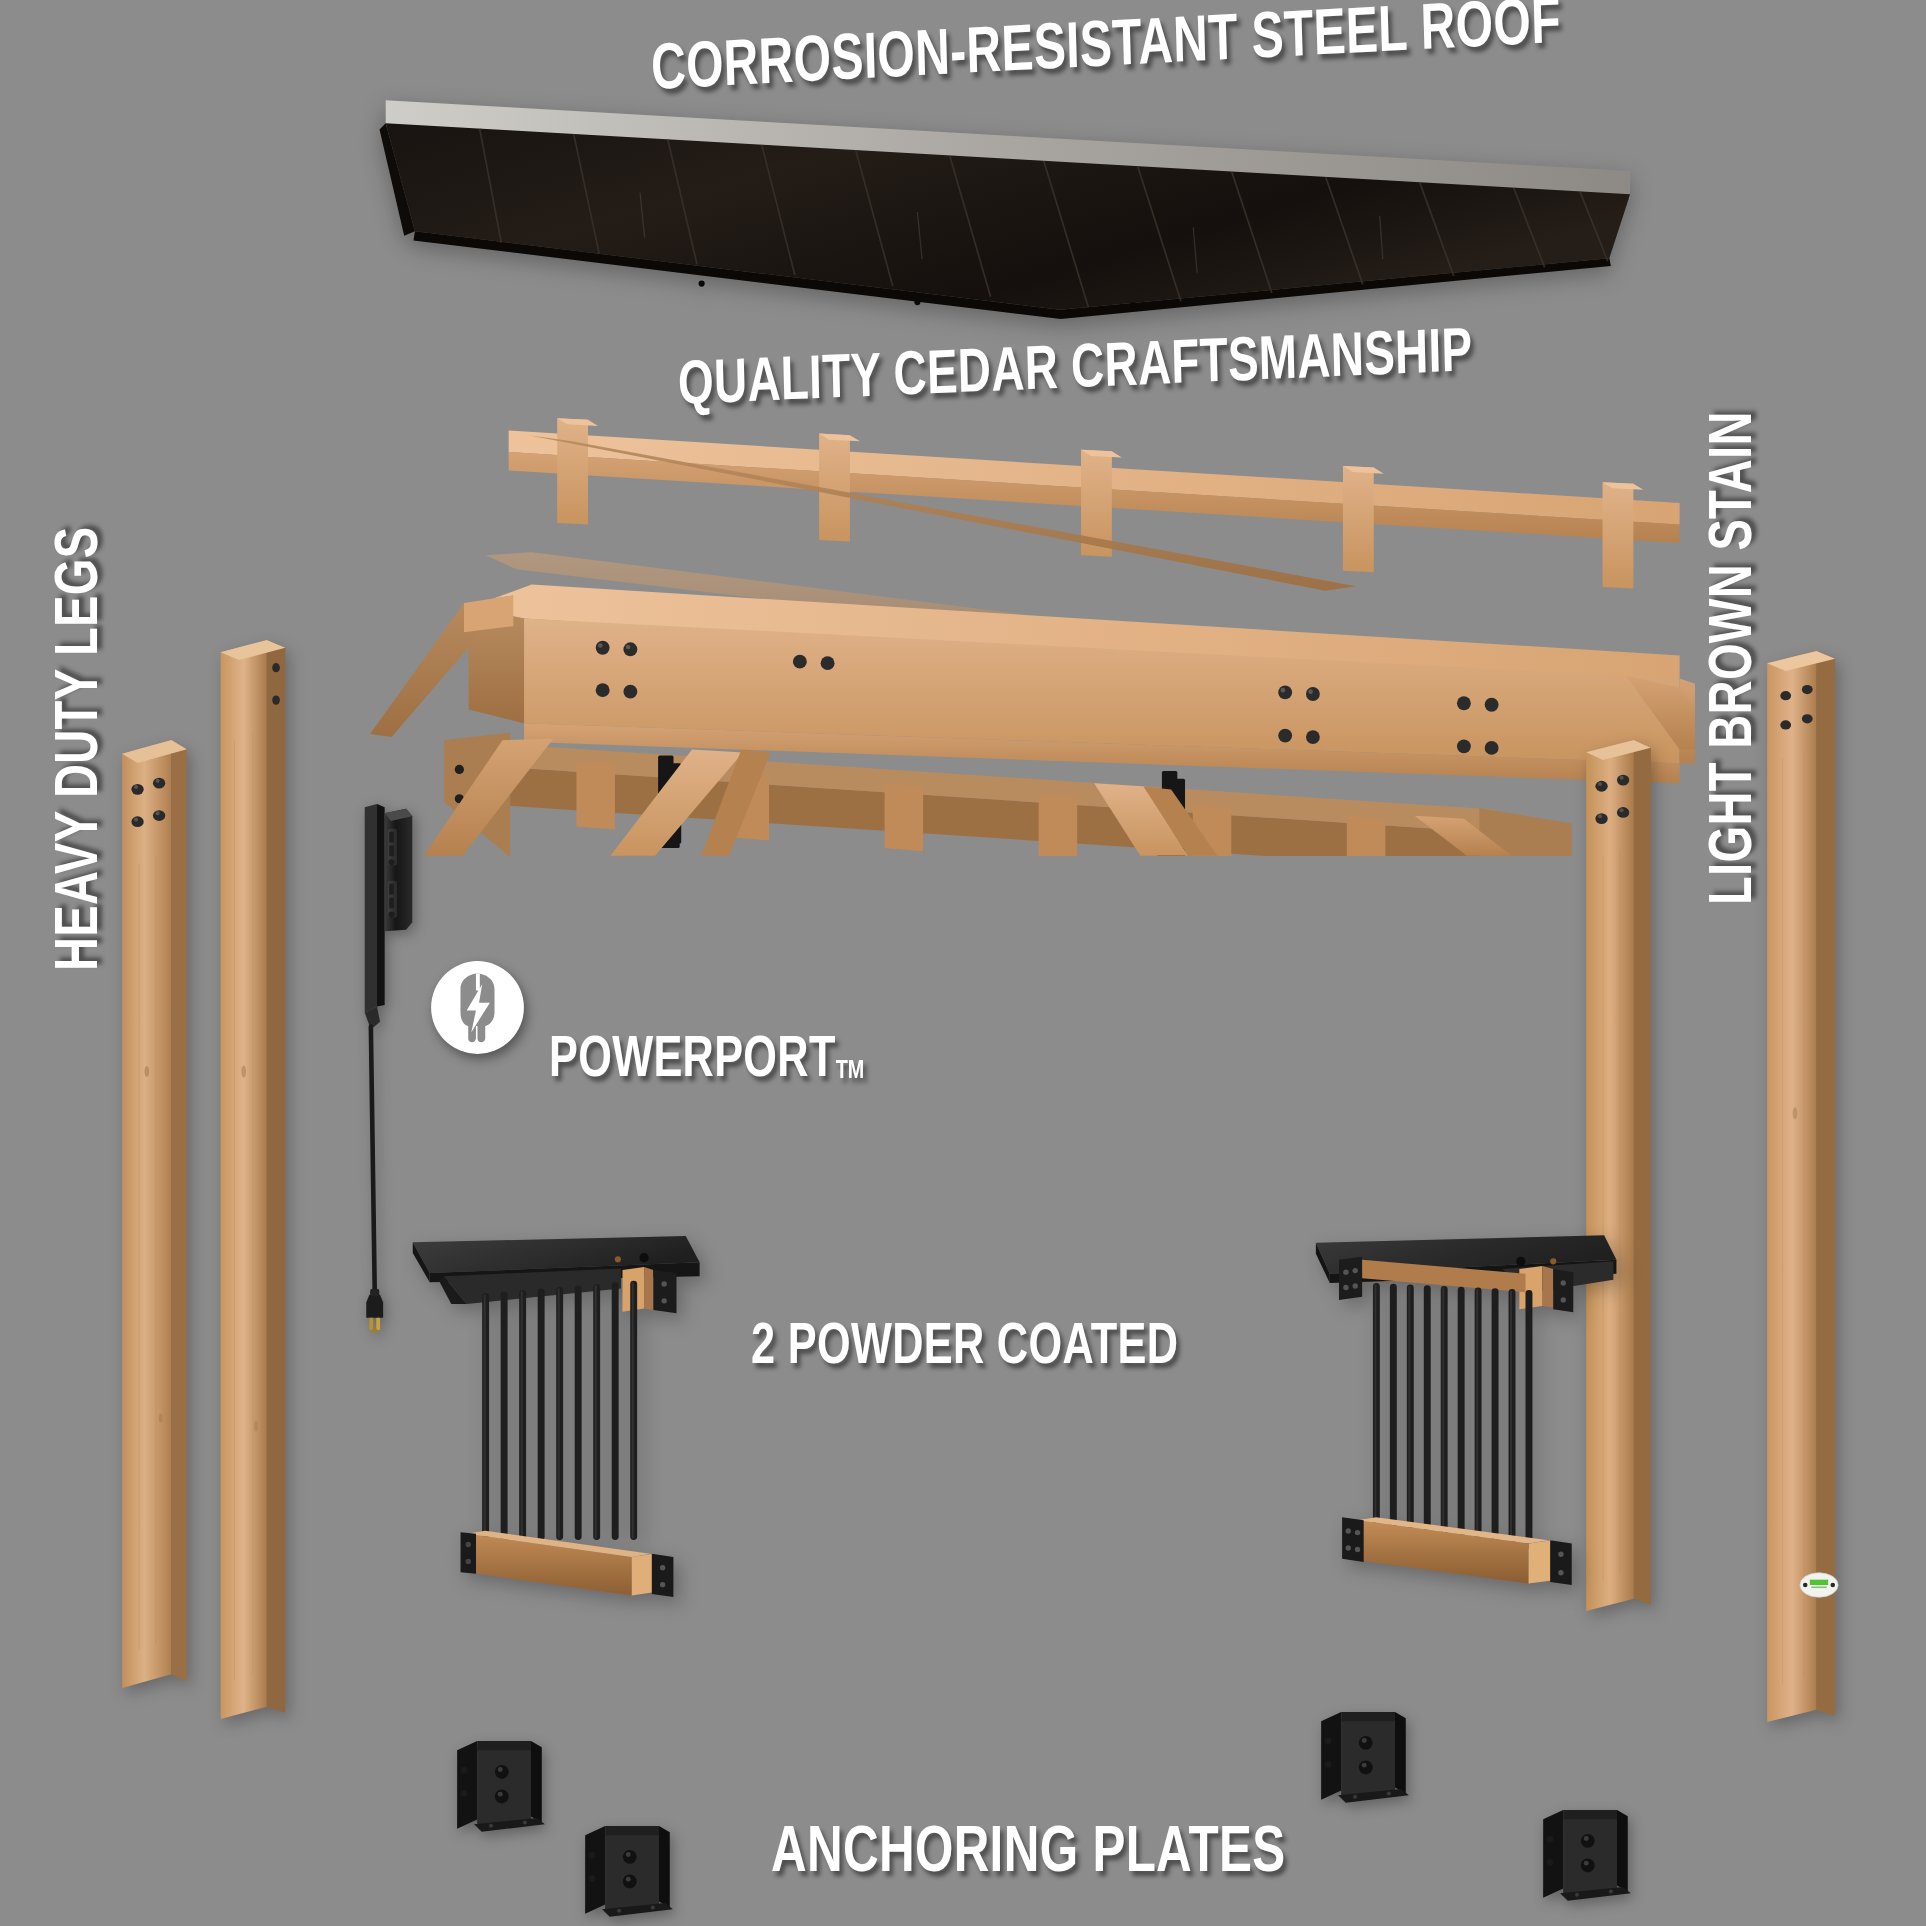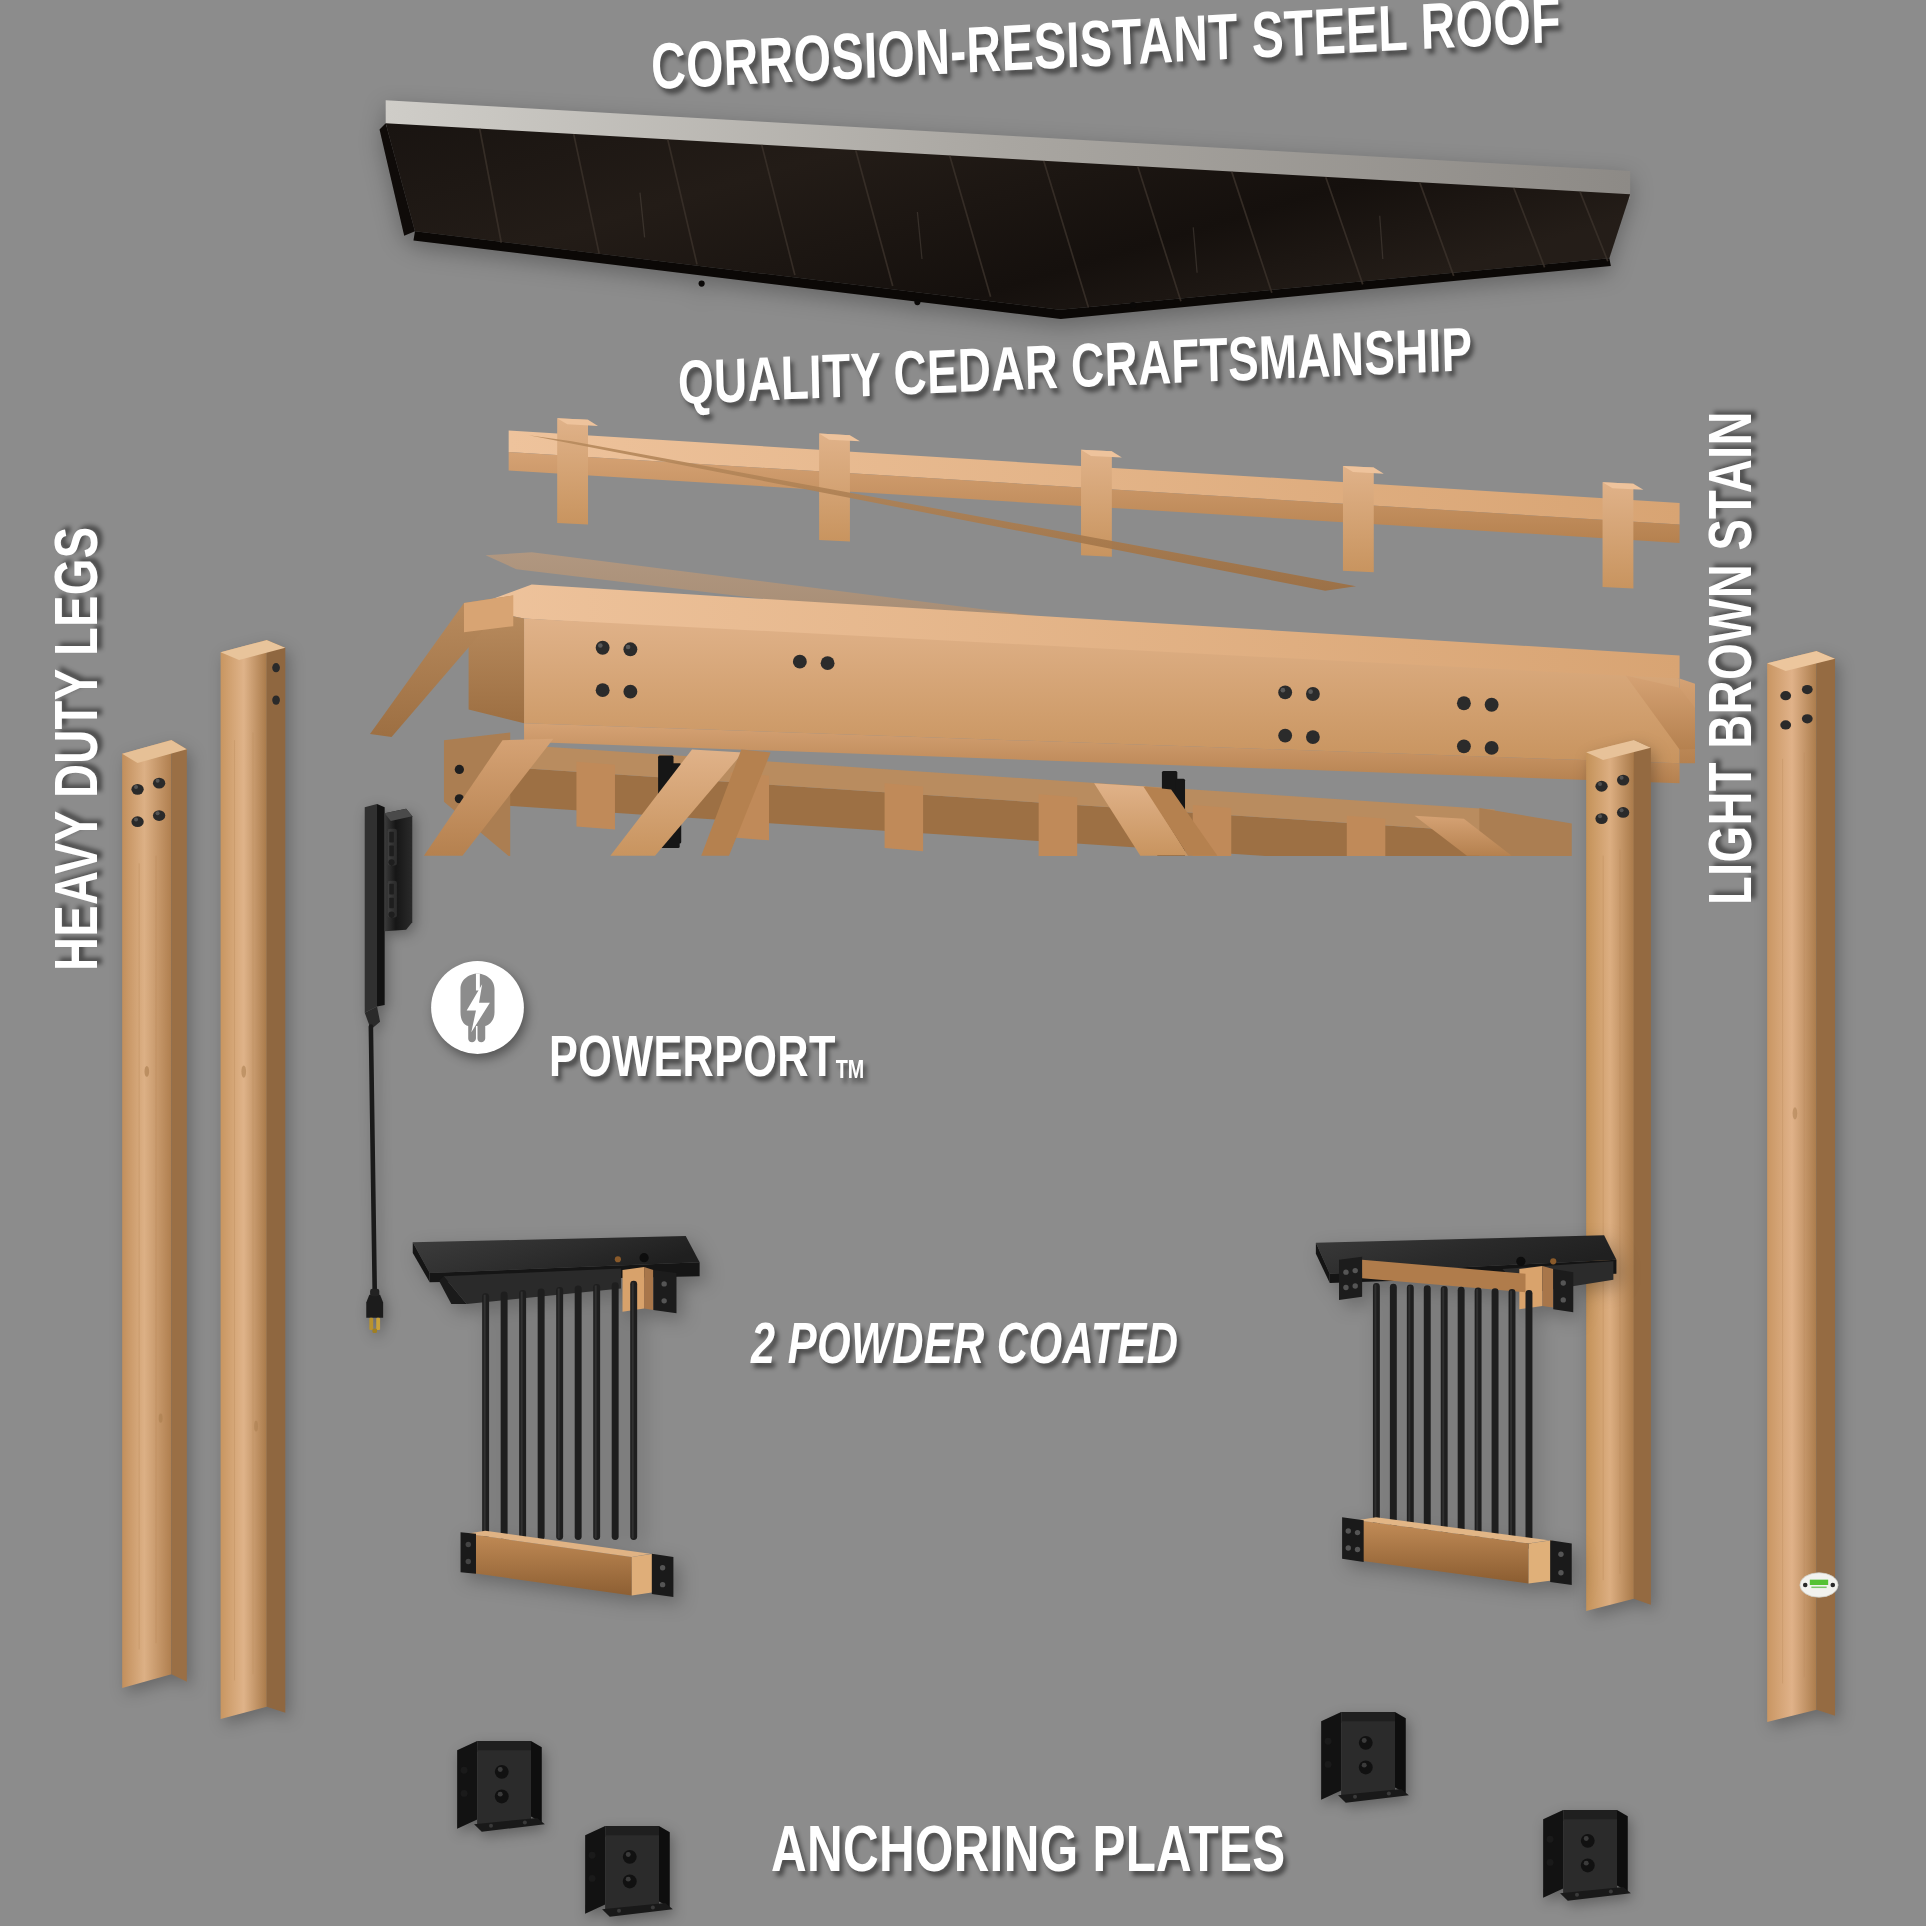--- a/index.html
+++ b/index.html
@@ -31,21 +31,21 @@
   #lbl-cedar{ left:678px; top:347px; font-size:62px; }
   #lbl-cedar .cond{ display:inline-block; transform:scaleX(0.74) rotate(-1.8deg); }
 
   #lbl-excl{ left:549px; top:888px; font-size:57px; }
   #lbl-excl .cond{ display:inline-block; transform:scaleX(0.76); }
 
   #lbl-pp{ left:549px; top:977px; font-size:57px;margin-top:46px; }
   #lbl-pp .cond{ display:inline-block; transform:scaleX(0.76); }
   #lbl-pp .tm{ font-size:26px; vertical-align:-1.5px; letter-spacing:0; }
 
-  #lbl-ct1{ left:751px; top:1310px; font-size:57px;font-style:italic; }
+  #lbl-ct1{ left:751px; top:1310px; font-size:57px; }
   #lbl-ct1 .cond{ display:inline-block; transform:scaleX(0.76); }
   #lbl-ct2{ left:728px; top:1402px; font-size:57px; }
   #lbl-ct2 .cond{ display:inline-block; transform:scaleX(0.76); }
 
   #lbl-ap1{ left:771px; top:1718px; font-size:57px; }
   #lbl-ap1 .cond{ display:inline-block; transform:scaleX(0.76); }
   #lbl-ap2{ left:771px; top:1811px; font-size:65px; }
   #lbl-ap2 .cond{ display:inline-block; transform:scaleX(0.76); }
 
   #lbl-legs{ left:40px; top:971px; font-size:62px;

